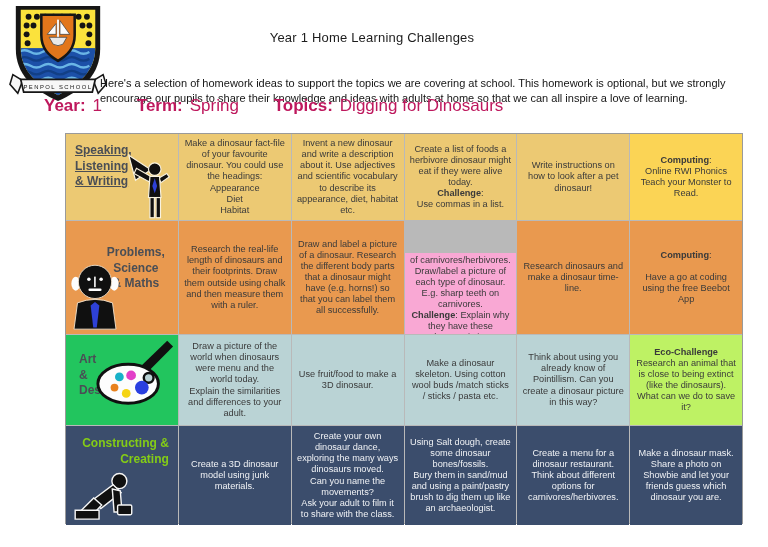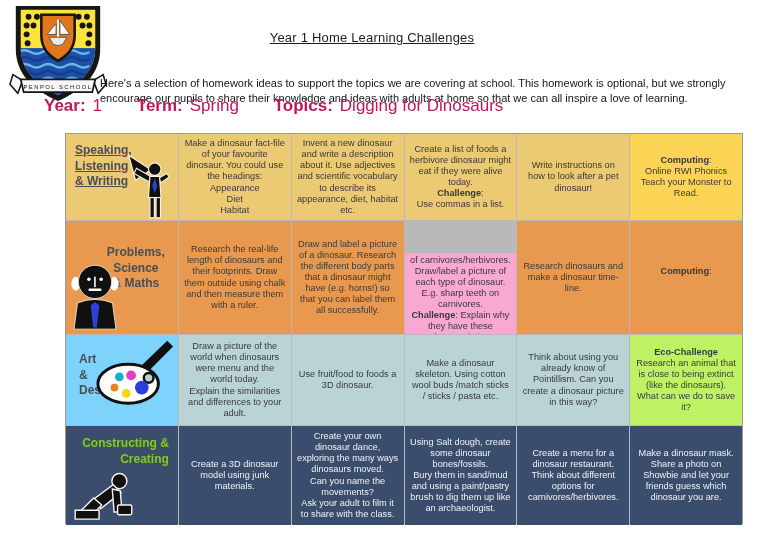--- a/index.html
+++ b/index.html
@@ -3,21 +3,21 @@
 <meta charset="utf-8">
 <style>
   html,body{margin:0;padding:0;}
   body{font-family:"Liberation Sans", sans-serif; background:#ffffff;}
   .page{position:relative; width:768px; height:547px; background:#fff; overflow:hidden;}
 
   .logo{position:absolute; left:8px; top:2px; width:100px; height:102px;}
   .logo svg{width:100%; height:100%;}
 
   .title{position:absolute; left:0; top:30px; width:744px; text-align:center;
-         font-size:13px; color:#1d1d1d; letter-spacing:.2px;text-decoration:underline;}
+         font-size:13px; color:#1d1d1d; letter-spacing:.2px;}
 
   .intro{position:absolute; left:100px; top:76px; width:650px;
          font-size:11px; line-height:1.33; color:#151515;}
 
   .meta{position:absolute; left:44px; top:96px; font-size:17px; color:#be185d; white-space:nowrap;}
   .meta .meta-group{margin-right:30px;}
   .meta .lbl{font-weight:bold;}
   .meta .val{margin-left:7px;}
 
   .table{position:absolute; left:65px; top:133px; width:678px; height:391px;
@@ -167,43 +167,43 @@
       <div class="cell task-cell row-1" style="background: rgb(233, 153, 79);">
         <div class="task-text"><span>Draw and label a picture of a dinosaur. Research the different body parts that a dinosaur might have (e.g. horns!) so that you can label them all successfully.</span></div>
       </div>
       <div class="cell task-cell row-1" style="background: #f9a8d4; margin-top: 32px;">
         <div class="task-text"><span>Research characteristics of carnivores/herbivores. Draw/label a picture of each type of dinosaur. E.g. sharp teeth on carnivores.</span><br><span class="b">Challenge</span><span>: Explain why they have these characteristics.</span></div>
       </div>
       <div class="cell task-cell row-1" style="background: rgb(233, 153, 79);">
         <div class="task-text"><span>Research dinosaurs and make a dinosaur time-line.</span></div>
       </div>
       <div class="cell task-cell row-1" style="background: rgb(233, 153, 79);">
-        <div class="task-text"><span class="b">Computing</span><span>:</span><br><br></div>
-      </div>
-      <div class="cell cat-cell cat-r2" style="background: #7dd3fc;">
+        <div class="task-text"><span class="b">Computing</span><span>:</span><br><br><span>Have a go at coding using the free Beebot App</span></div>
+      </div>
+      <div class="cell cat-cell cat-r2" style="background: #22c55e;">
         <div class="cat-label"><span class="">Art</span><br><span class="">&amp;</span><br><span class="">Design</span></div>
         <span class="cat-icon">
           <svg viewBox="0 0 84 66" xmlns="http://www.w3.org/2000/svg">
     <path d="M75,1 L81,7 L52,36 L45,30 Z" fill="#101010"></path>
     <path d="M48,28 q7,5 5,11 q-9,3 -14,-3 q2,-6 9,-8 z" fill="#101010"></path>
     <ellipse cx="35" cy="45" rx="31" ry="20" fill="#fdfdfd" stroke="#101010" stroke-width="3"></ellipse>
     <circle cx="56" cy="39" r="5" fill="#bad3d5" stroke="#101010" stroke-width="2.5"></circle>
     <circle cx="26" cy="38" r="4.5" fill="#18b1c8"></circle>
     <circle cx="38" cy="36.5" r="5" fill="#e23ec8"></circle>
     <circle cx="49" cy="49" r="7" fill="#2a3fe0"></circle>
     <circle cx="21" cy="49" r="4" fill="#e8821e"></circle>
     <circle cx="33" cy="55" r="4.5" fill="#f5d413"></circle>
   </svg>
         </span>
       </div>
       <div class="cell task-cell row-2" style="background: rgb(186, 211, 213);">
         <div class="task-text"><span>Draw a picture of the world when dinosaurs were menu and the world today.</span><br><span>Explain the similarities and differences to your adult.</span></div>
       </div>
       <div class="cell task-cell row-2" style="background: rgb(186, 211, 213);">
-        <div class="task-text"><span>Use fruit/food to foods a 3D dinosaur.</span></div>
+        <div class="task-text"><span>Use fruit/food to make a 3D dinosaur.</span></div>
       </div>
       <div class="cell task-cell row-2" style="background: rgb(186, 211, 213); align-items: center;">
         <div class="task-text"><span>Make a dinosaur skeleton. Using cotton wool buds /match sticks / sticks / pasta etc.</span></div>
       </div>
       <div class="cell task-cell row-2" style="background: rgb(186, 211, 213);">
         <div class="task-text"><span>Think about using you already know of Pointillism. Can you create a dinosaur picture in this way?</span></div>
       </div>
       <div class="cell task-cell row-2" style="background: #bef264; justify-content: center;">
         <div class="task-text"><span class="b">Eco-Challenge</span><br><span>Research an animal that is close to being extinct (like the dinosaurs). What can we do to save it?</span></div>
       </div>

